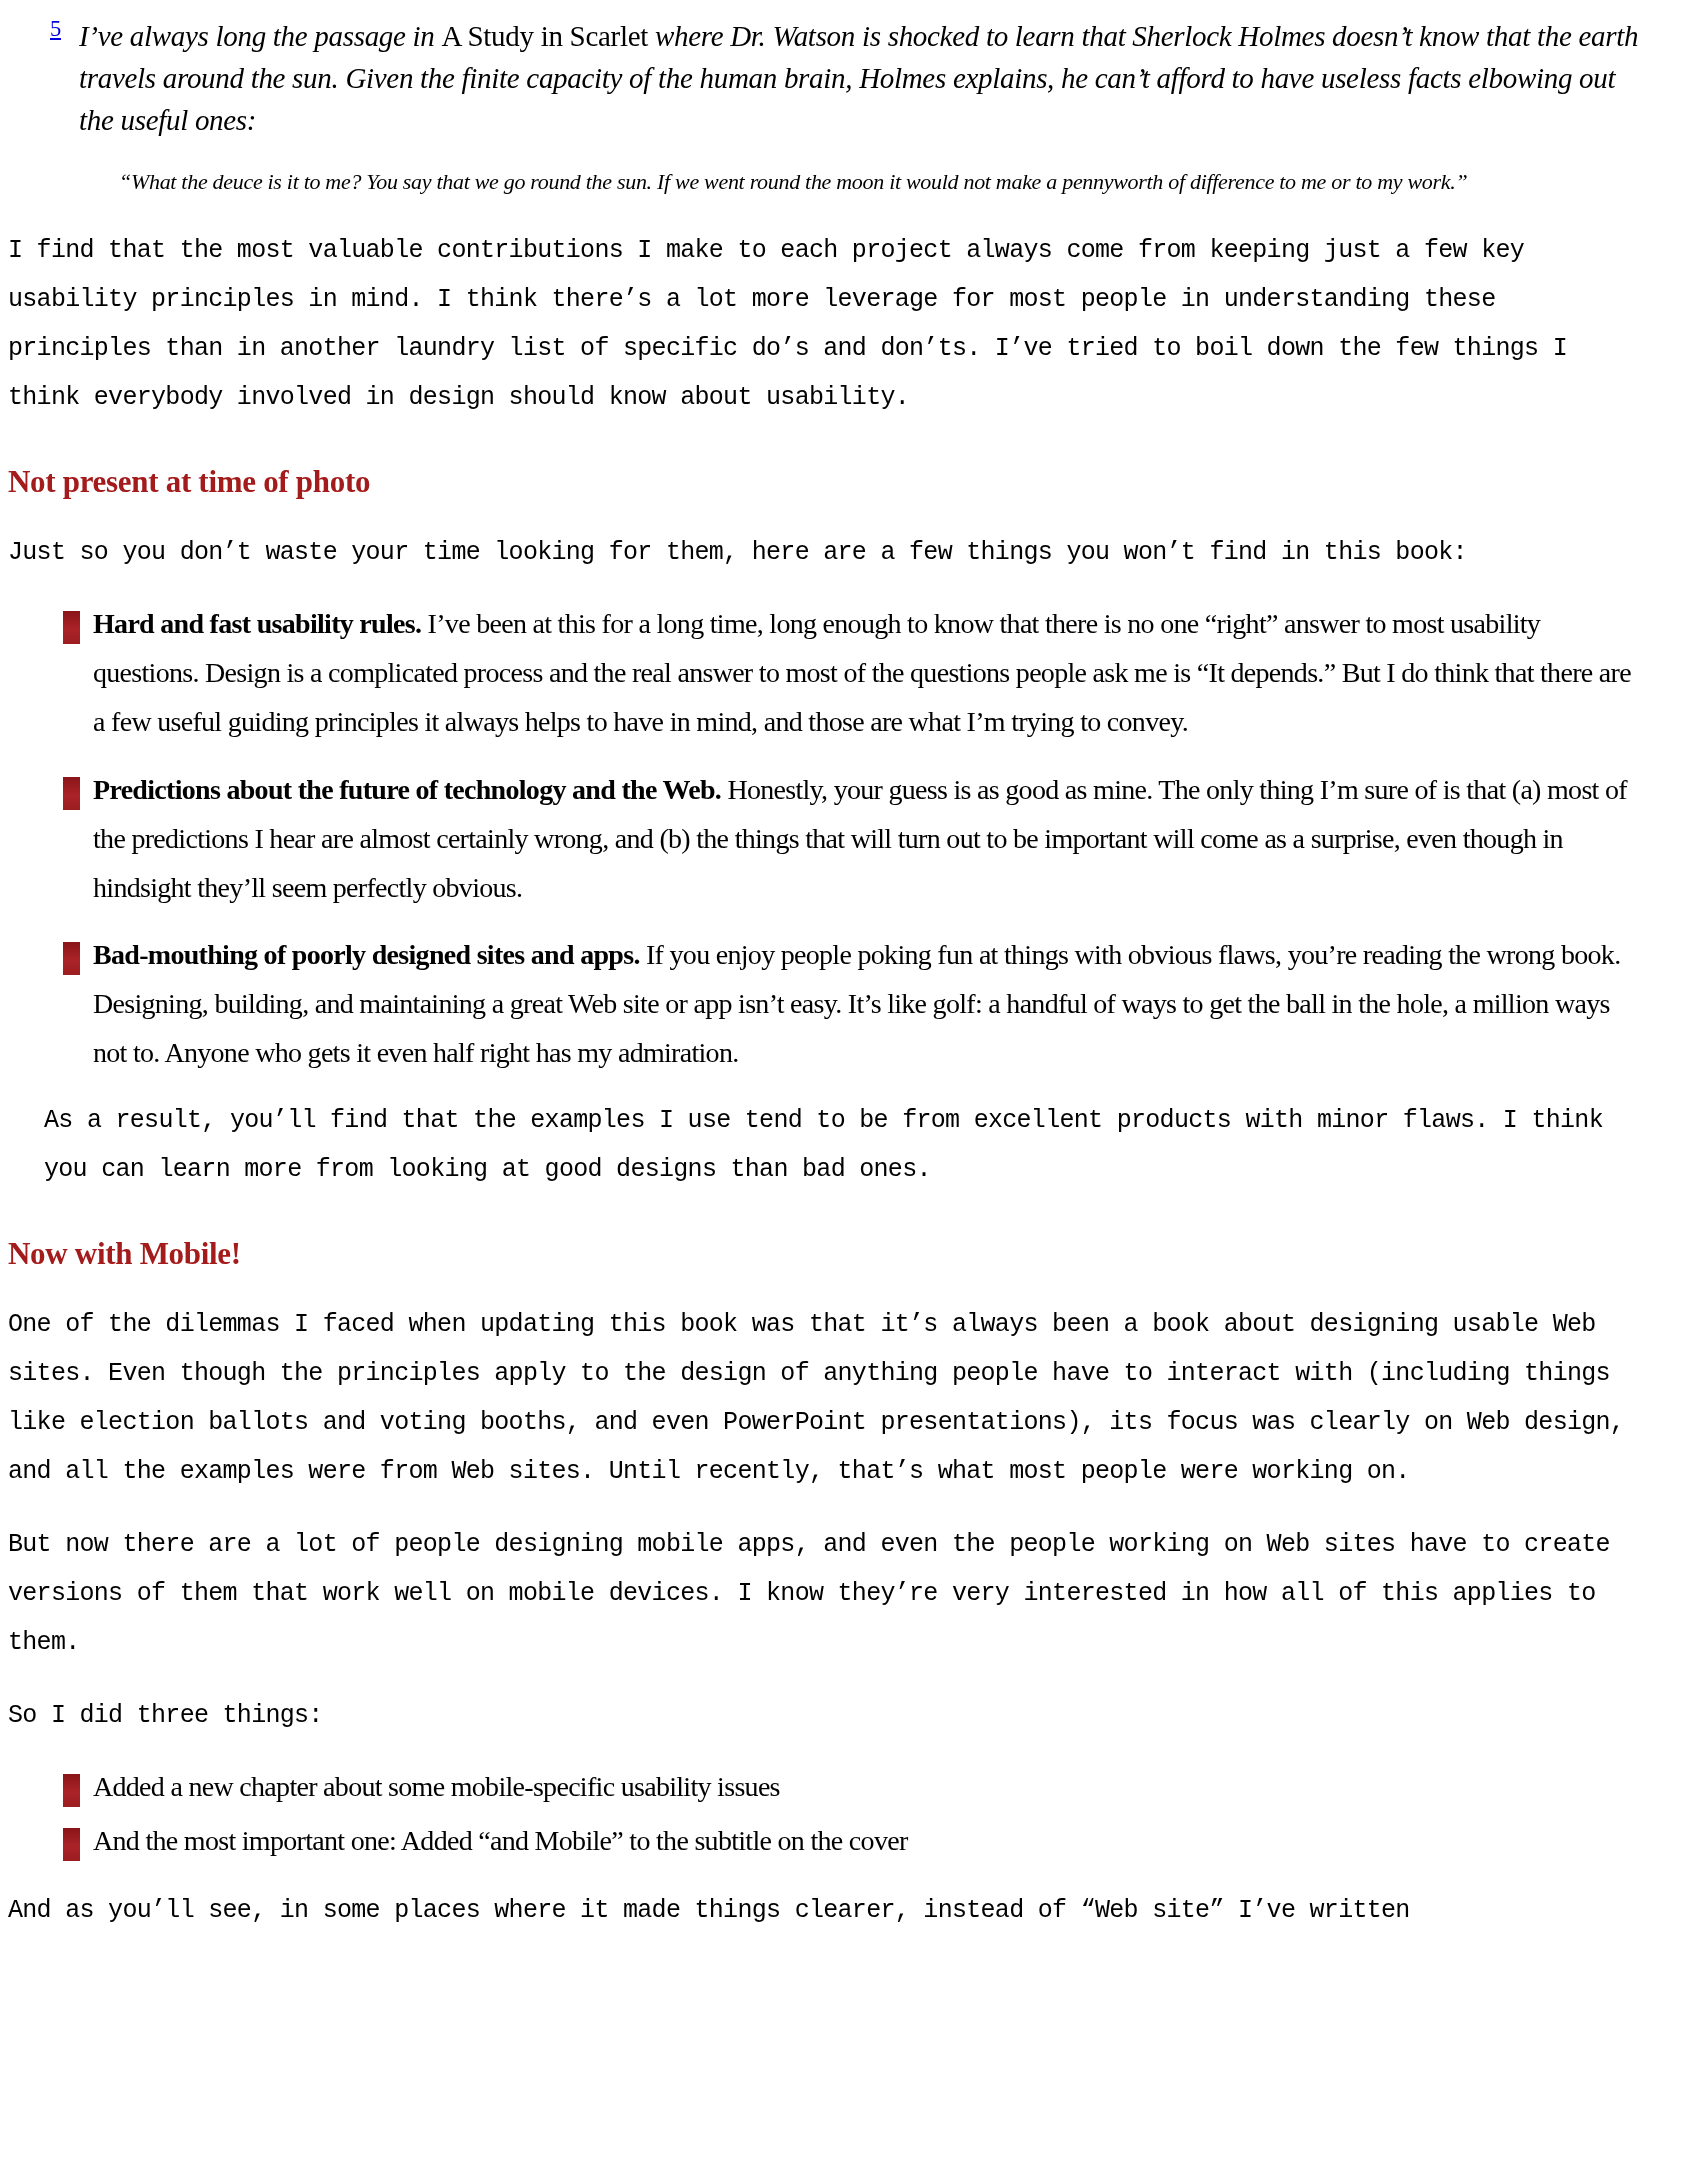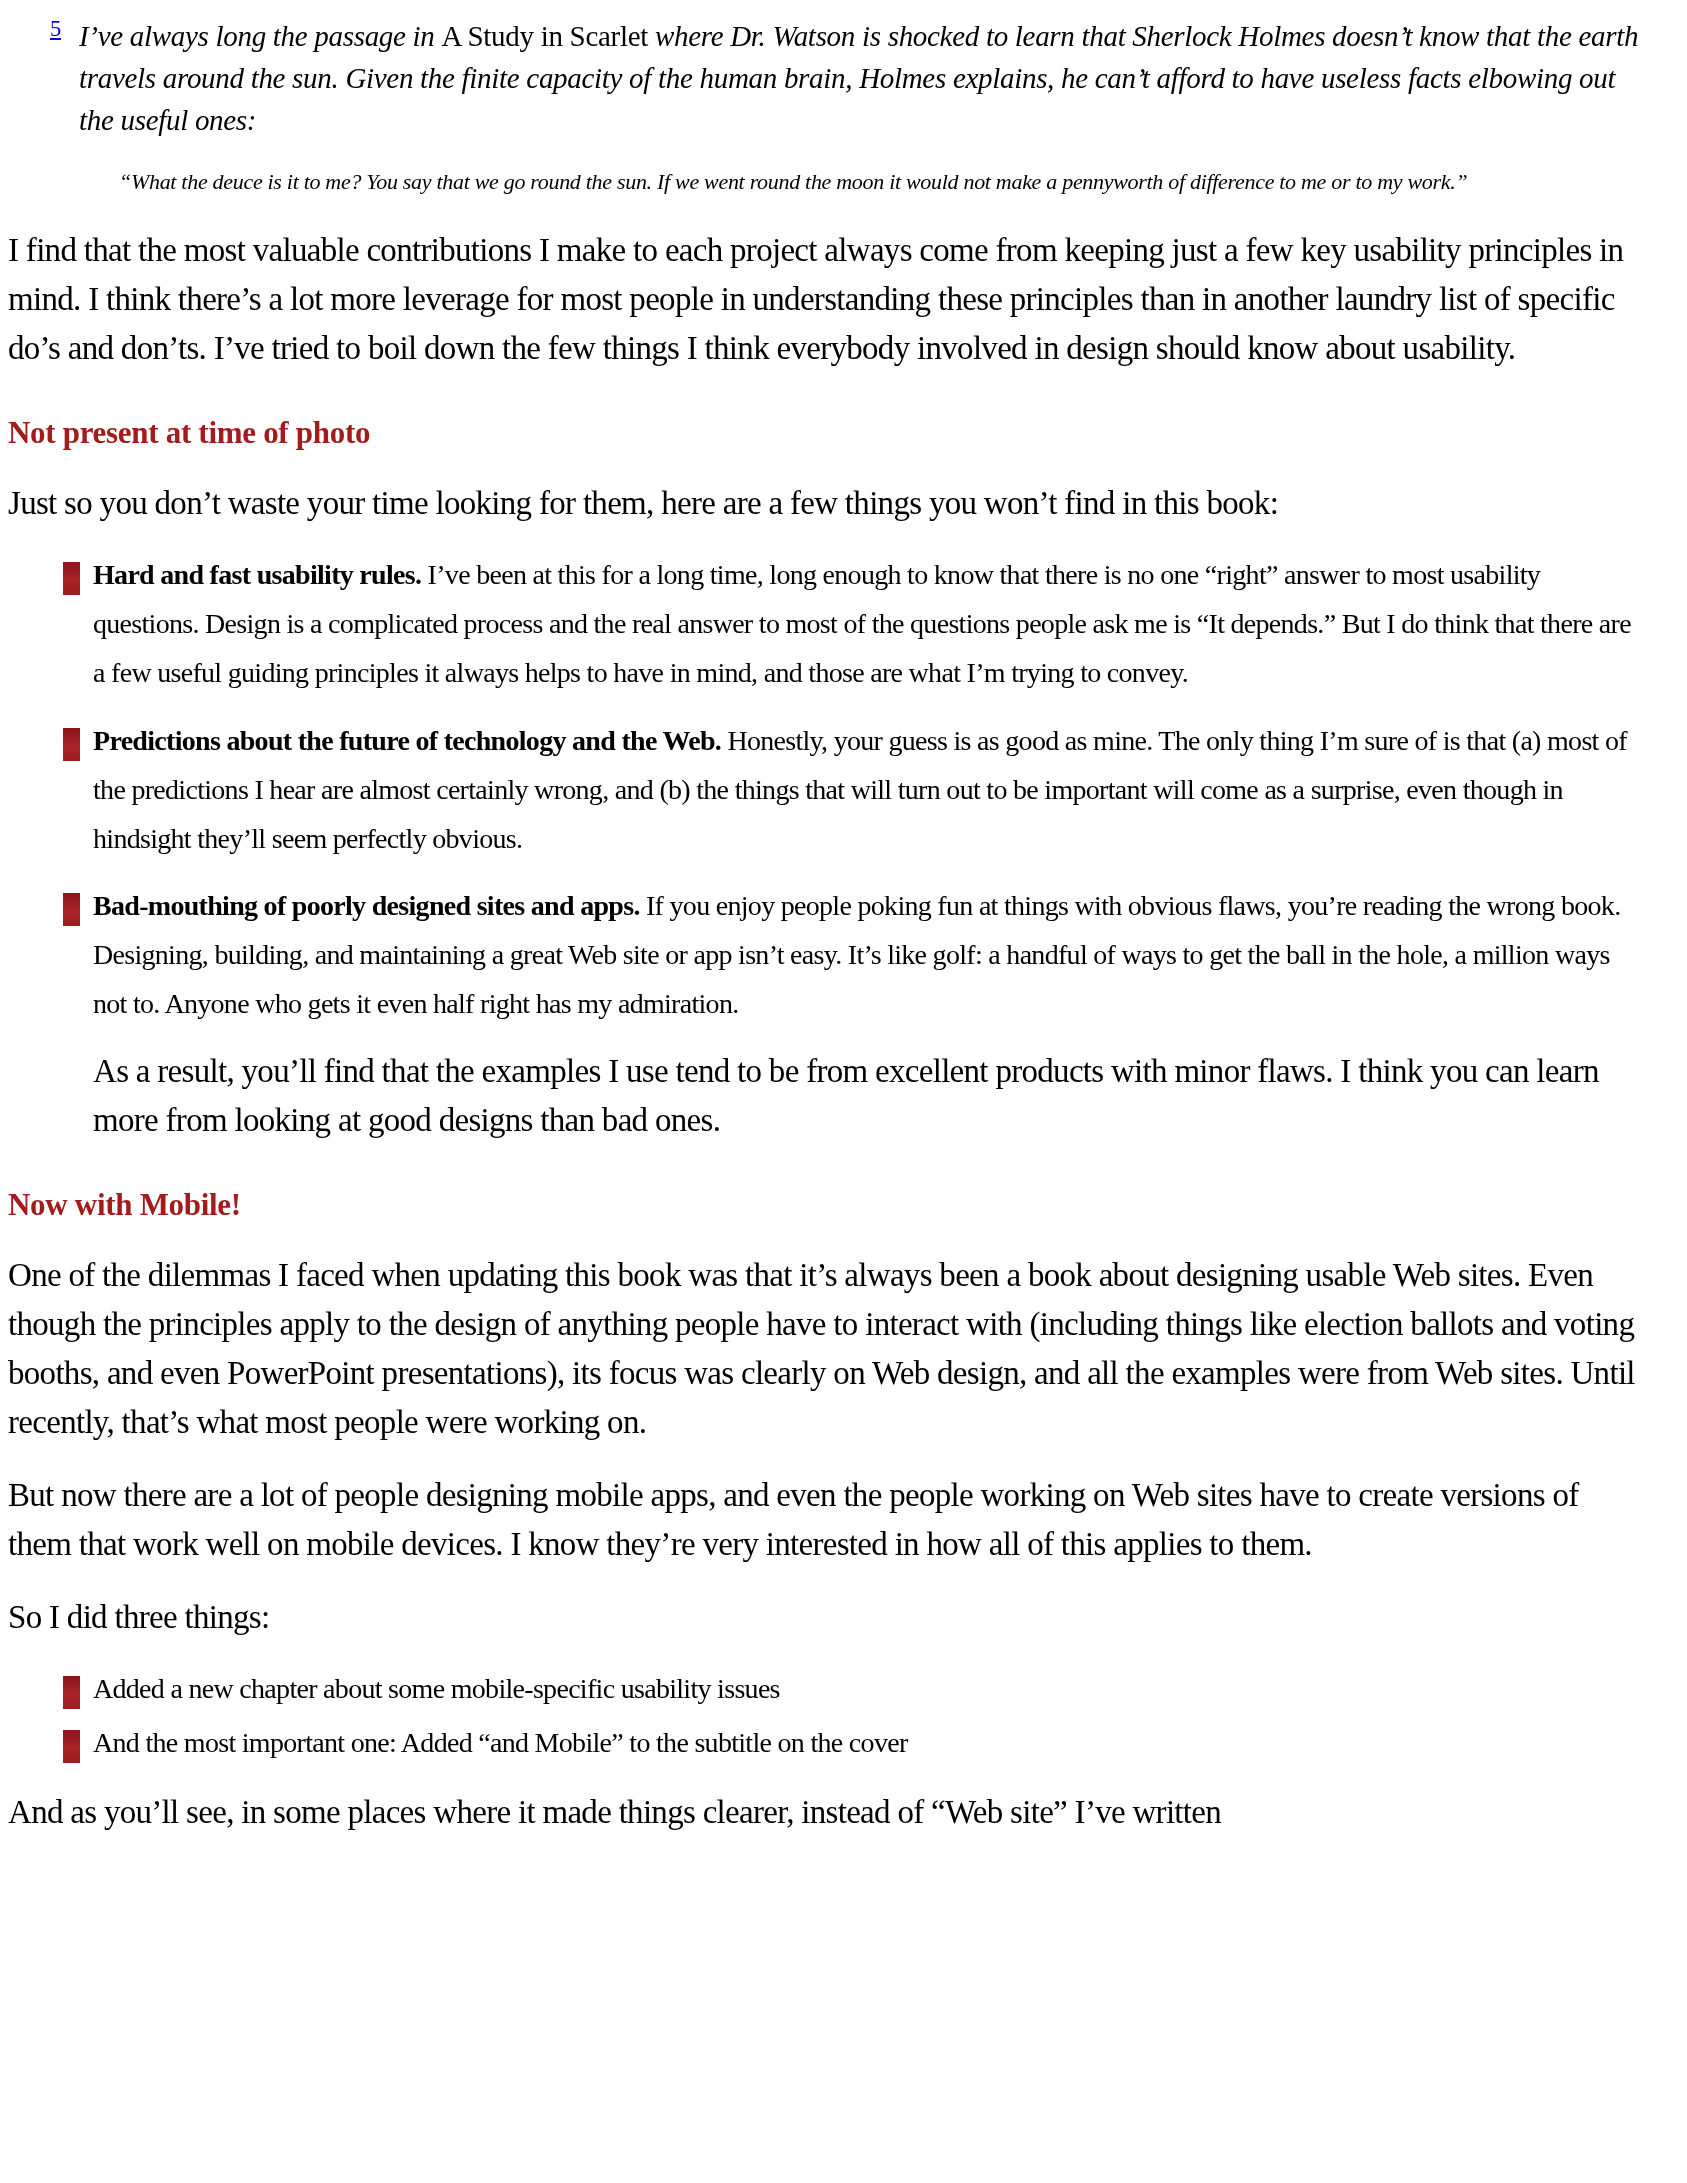--- a/index.html
+++ b/index.html
@@ -39,22 +39,23 @@
   .footnote-quote{
     margin:20px 46px 0 111px;
     font-style:italic;
     font-size:22px;line-height:41px;
     letter-spacing:-0.3px;
   }
 
   
   .para{
     margin:24px 0 0 0;
-    font-size:33px;line-height:49px;
+    font-size:25px;line-height:49px;
     letter-spacing:-0.7px;
+    font-family:Liberation Mono, monospace;
   }
   h2.sec-heading{
     margin:38px 0 0 0;
     font-size:31px;line-height:44px;
     font-weight:bold;
     color:var(--heading-red);
     letter-spacing:-0.3px;
   }
 
   
@@ -72,21 +73,21 @@
   ul.bullets.tight li{margin-bottom:5.3px;}
   .sq{
     position:absolute;
     left:-30px;top:12px;
     width:16.5px;height:33px;
     background:linear-gradient(180deg,#8a1519 0%,#aa2327 55%,#9c1d21 100%);
   }
   .lead{font-weight:bold;}
 
   .indent-follow{
-    margin-left:85px;
+    margin-left:36px;
   }
 </style>
 </head>
 <body>
 
 <div class="page">
 
   <div class="footnote">
     <span class="fn-marker">5</span><span>I’ve always long the passage in </span><span class="fn-booktitle">A Study in Scarlet</span><span> where Dr. Watson is shocked to learn that Sherlock Holmes doesn’t know that the earth travels around the sun. Given the finite capacity of the human brain, Holmes explains, he can’t afford to have useless facts elbowing out the useful ones:</span>
   </div>

